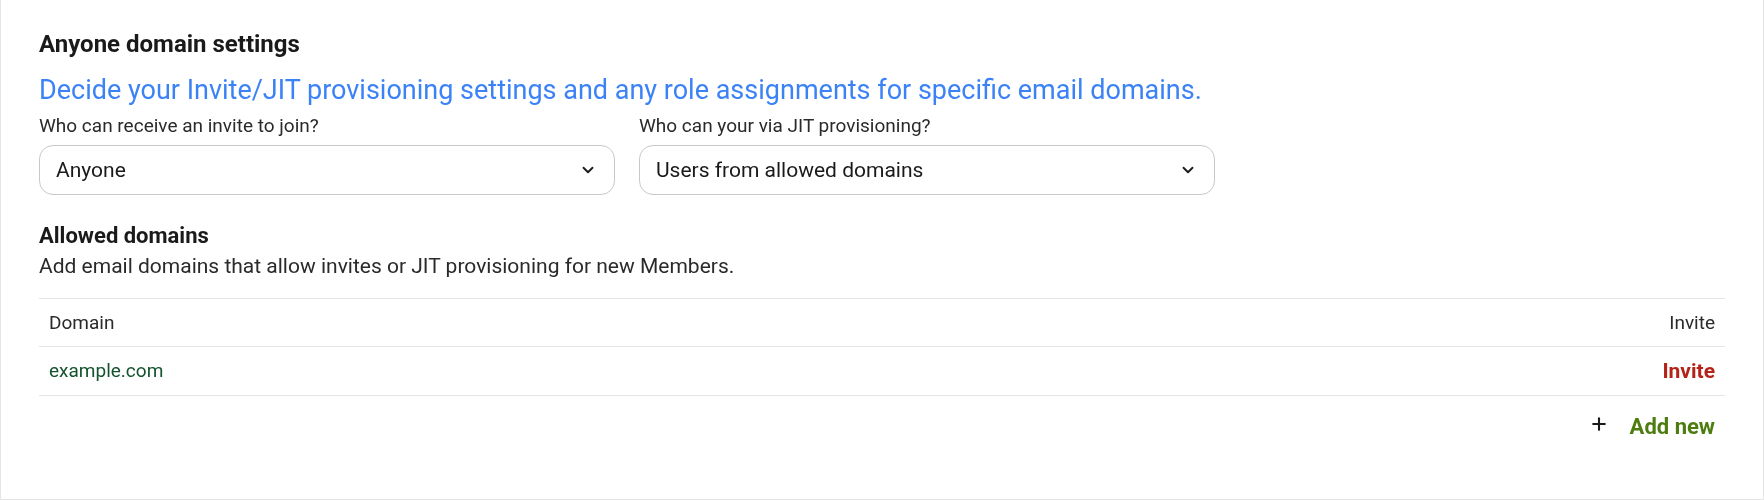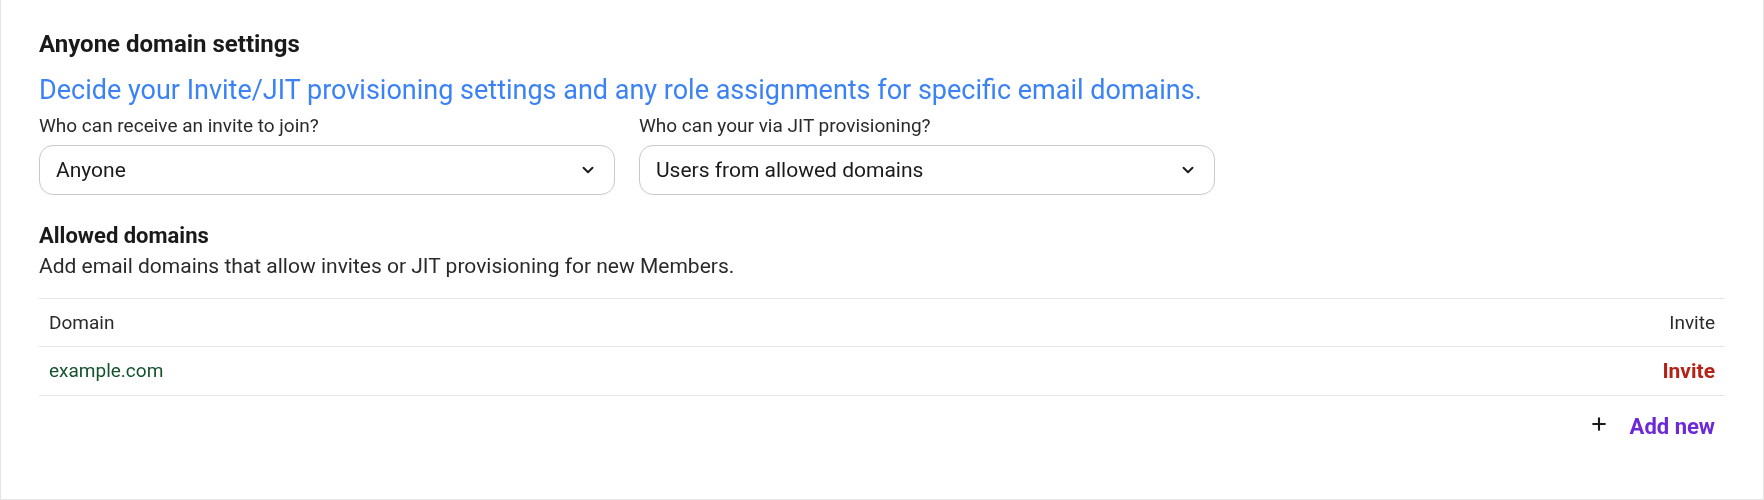--- a/index.html
+++ b/index.html
@@ -112,21 +112,21 @@
       display: flex;
       justify-content: flex-end;
       padding: 18px 10px 0 0;
     }
     .add-new {
       display: flex;
       align-items: center;
       gap: 21px;
       font-size: 22px;
       font-weight: 700;
-      color: #6d28d9;
+      color: #4d7c0f;
       cursor: pointer;
     }
     .plus-icon svg { width: 20px; height: 20px; }
   </style>
 </head>
 <body>
 
 <div class="container">
 
   <h2 class="section-title">Anyone domain settings</h2>

